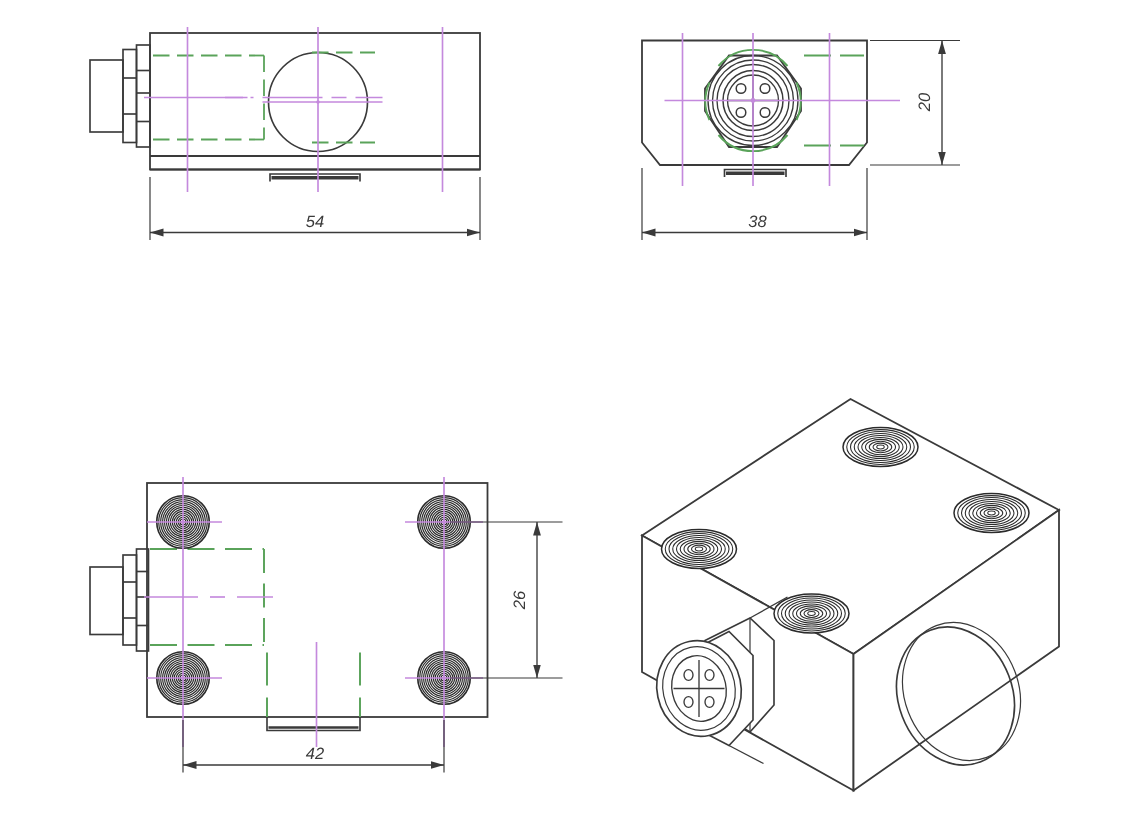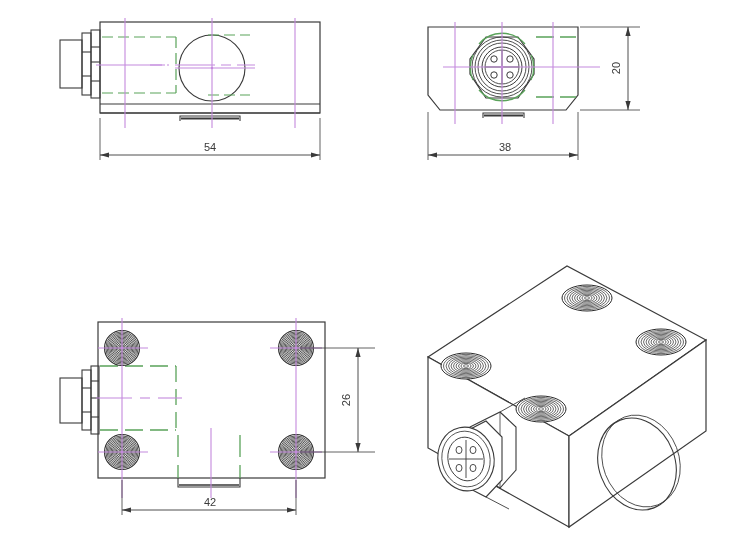--- a/index.html
+++ b/index.html
@@ -1,18 +1,18 @@
 <!DOCTYPE html>
 <html><head>
 <meta charset="utf-8">
 <style>
   html,body{margin:0;padding:0;background:#ffffff;}
   body{width:752px;height:550px;overflow:hidden;
        font-family:"Liberation Sans", sans-serif;}
-  #sheet{position:relative;width:752px;height:550px;background:#ffffff;}
+  #sheet{position:relative;width:752px;height:550px;background:#ffffff;font-style:italic;}
   svg{display:block;}
   .dimtext{font-family:"Liberation Sans", sans-serif;font-size:11px;fill:#3a3a3a;}
 </style>
 </head>
 <body>
 
 <div id="sheet">
 <svg width="752" height="550" viewBox="0 0 752 550">
 
   <defs>

